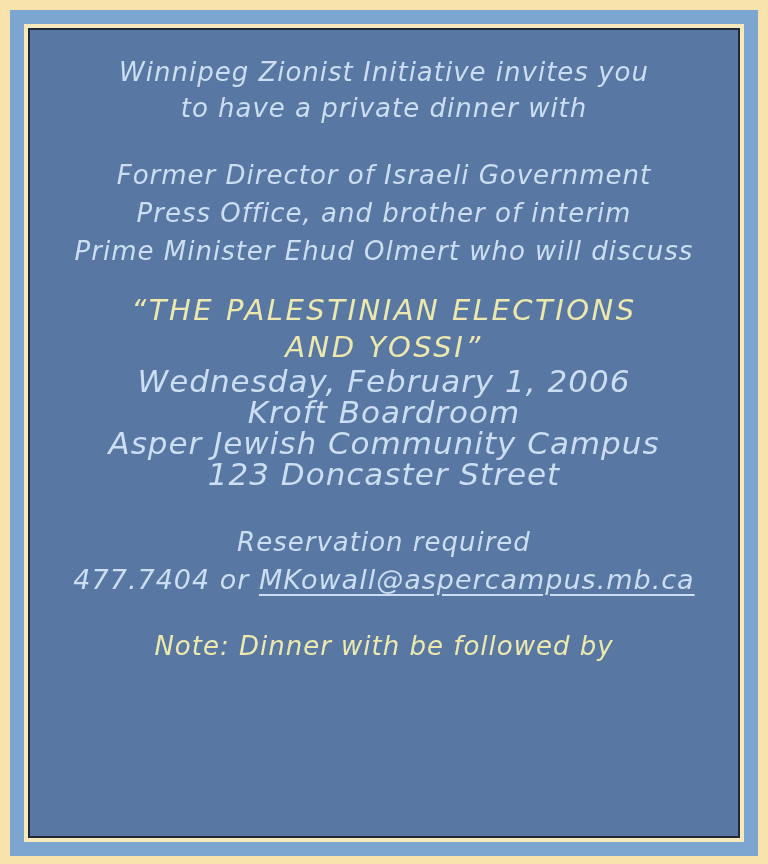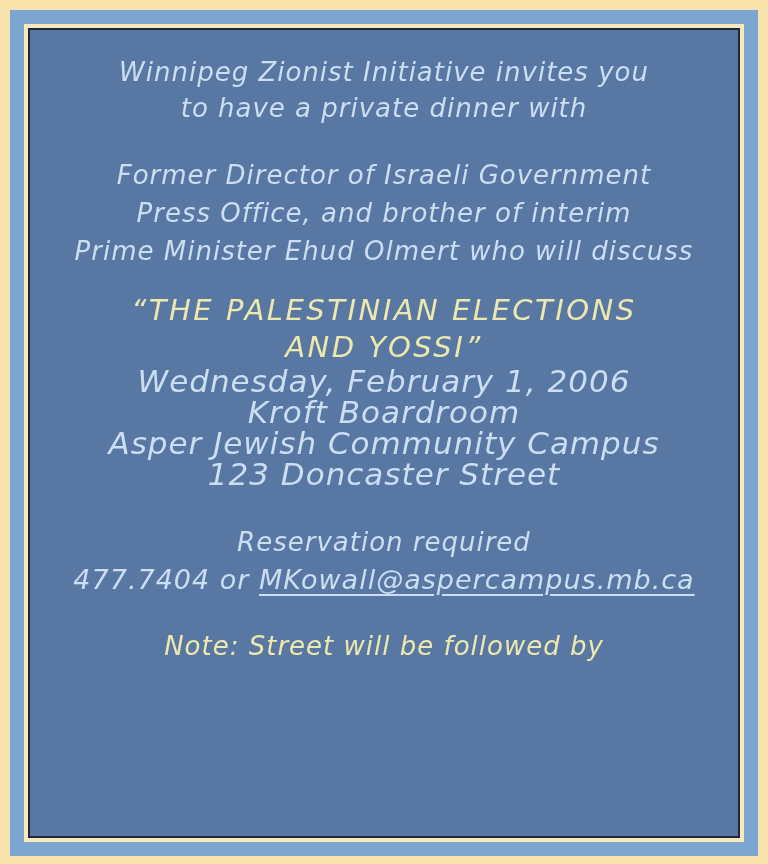--- a/index.html
+++ b/index.html
@@ -116,20 +116,20 @@
 
         <div class="rsvp">
           <span class="line">Reservation required</span>
         </div>
 
         <div class="contact">
           <span>477.7404</span><span> or </span><span class="email">MKowall@aspercampus.mb.ca</span>
         </div>
 
         <div class="note">
-          <span class="line">Note: Street will be followed by</span>
+          <span class="line">Note: Dinner with be followed by</span>
 
         </div>
 
       </div>
     </div>
   </div>
 </div>
 
 </body></html>

